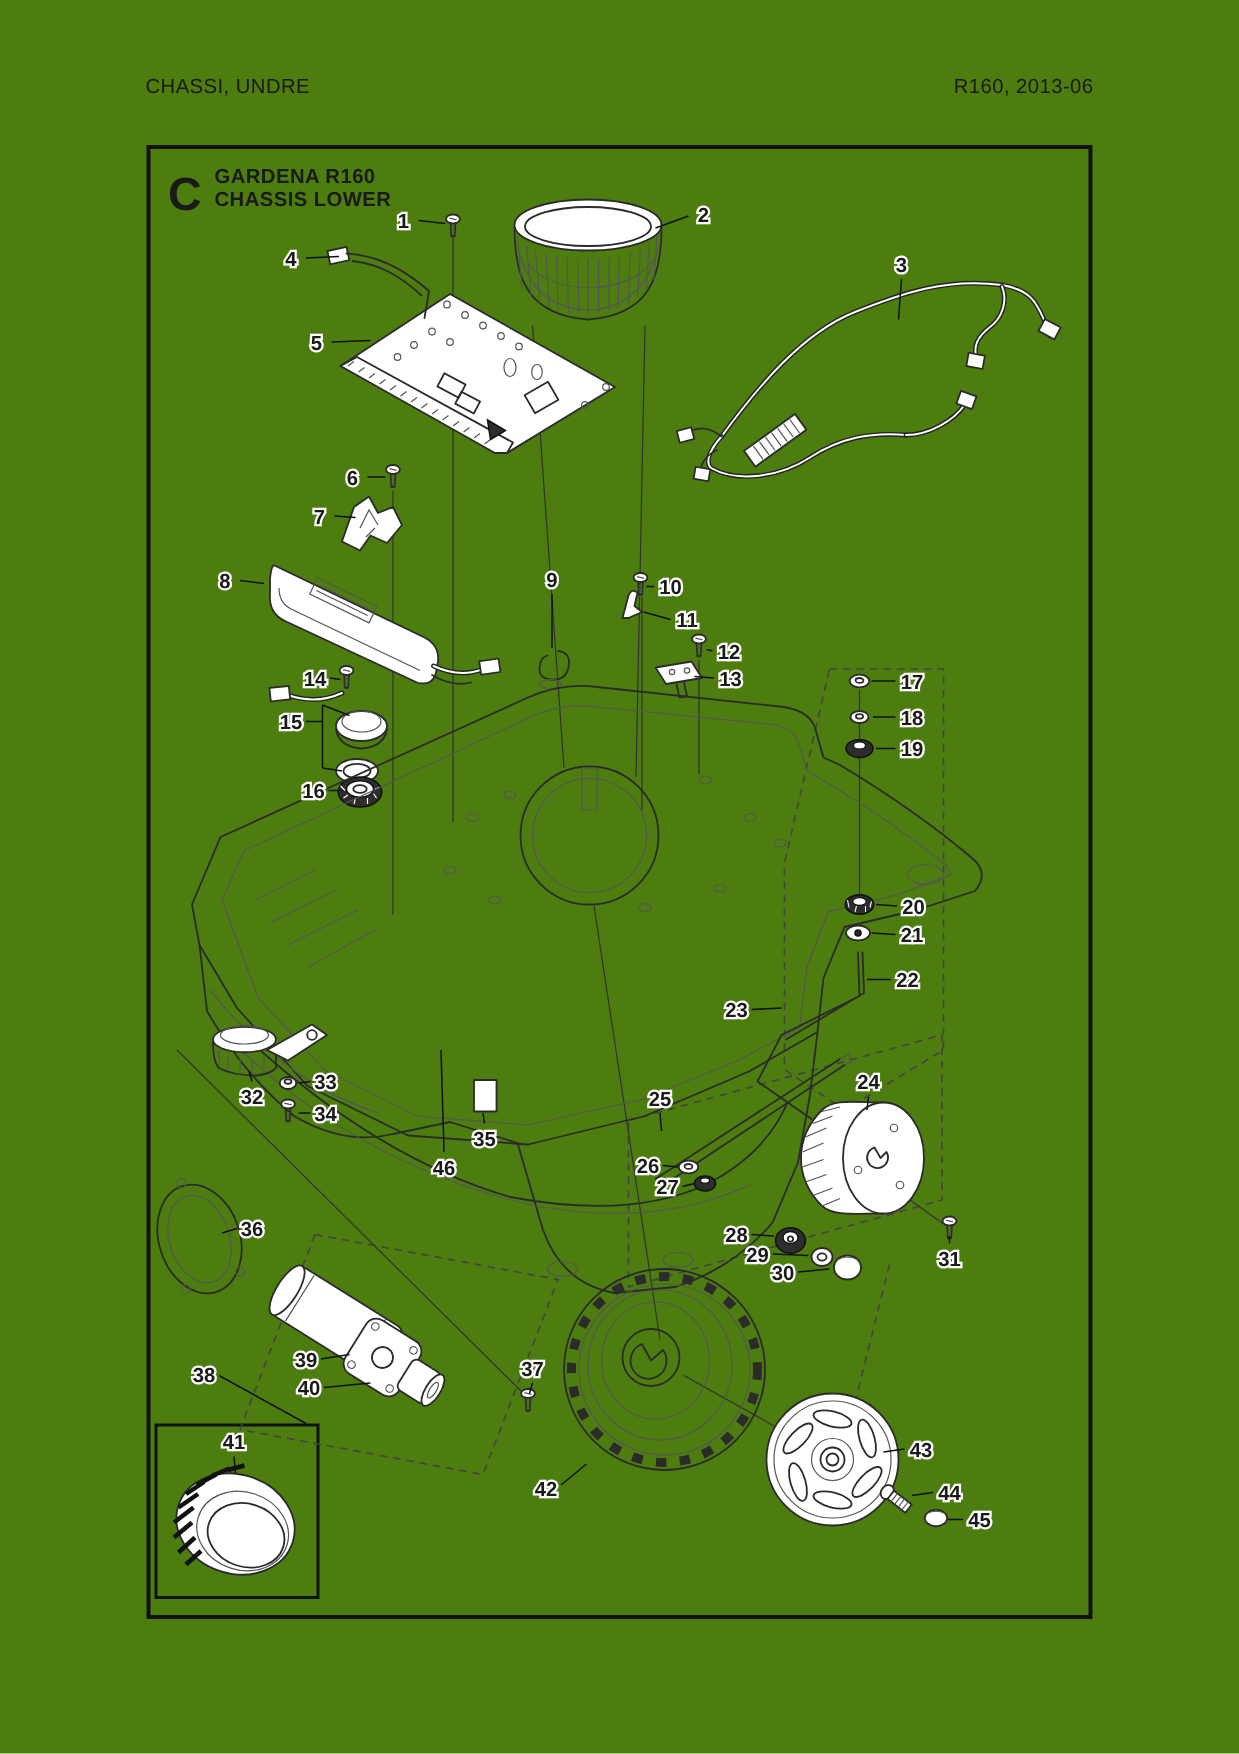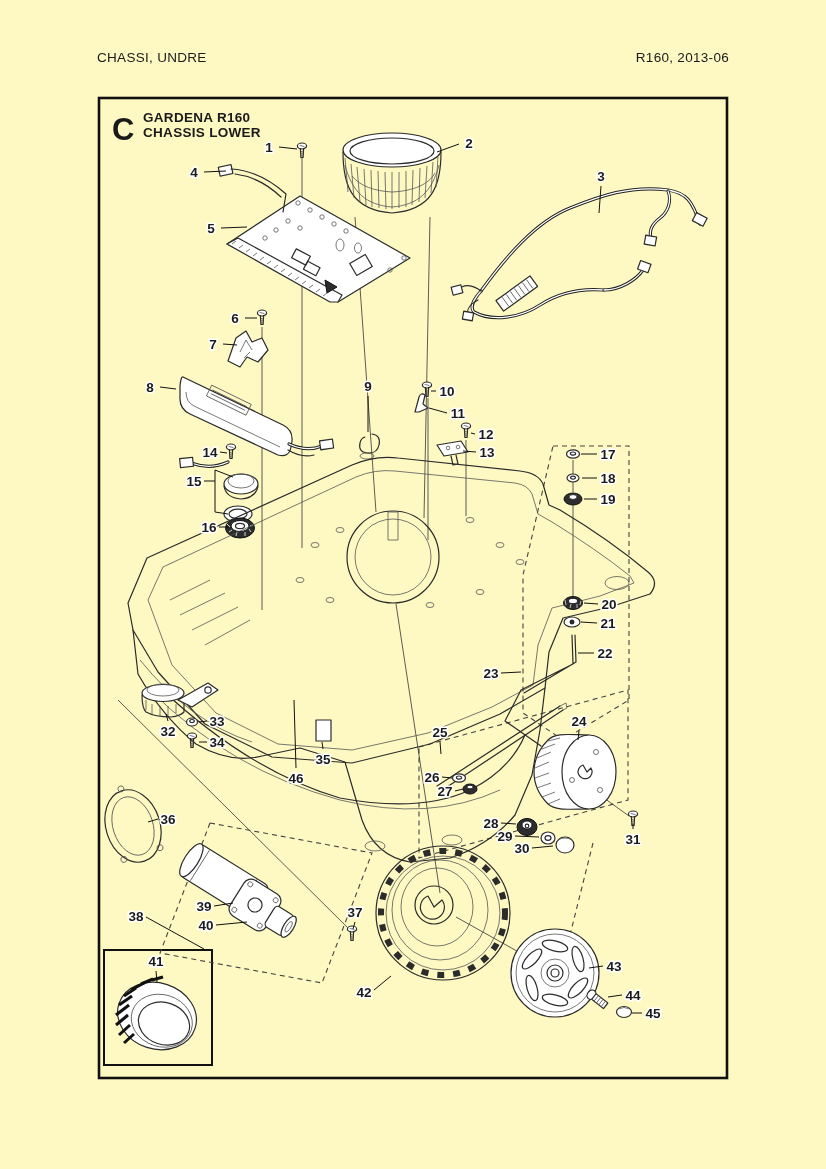--- a/index.html
+++ b/index.html
@@ -1,16 +1,16 @@
 <!DOCTYPE html>
 <html><head>
 <meta charset="utf-8">
 <style>
   html,body{margin:0;padding:0;background:#fff;}
-  .page{position:relative;width:826px;height:1169px;background:#fef9c3;overflow:hidden;
+  .page{position:relative;width:826px;height:1169px;background:#4d7c0f;overflow:hidden;
         font-family:"Liberation Sans", sans-serif;color:#1a1a1a;}
   svg{display:block}
   text{font-family:"Liberation Sans", sans-serif;fill:#1a1a1a;}
   .hdr{font-size:13.5px;letter-spacing:.3px;}
   .title-letter{font-size:31px;font-weight:bold;}
   .title-line{font-size:13.5px;font-weight:bold;letter-spacing:.3px;}
   .callout{font-size:13.5px;font-weight:bold;paint-order:stroke;stroke:#fff;stroke-width:3px;}
   .ln{stroke:#111;stroke-width:1;fill:none;}
   .art{stroke:#2b2b2b;stroke-width:1.2;fill:none;stroke-linejoin:round;stroke-linecap:round;}
   .art-thin{stroke:#555;stroke-width:.8;fill:none;}

